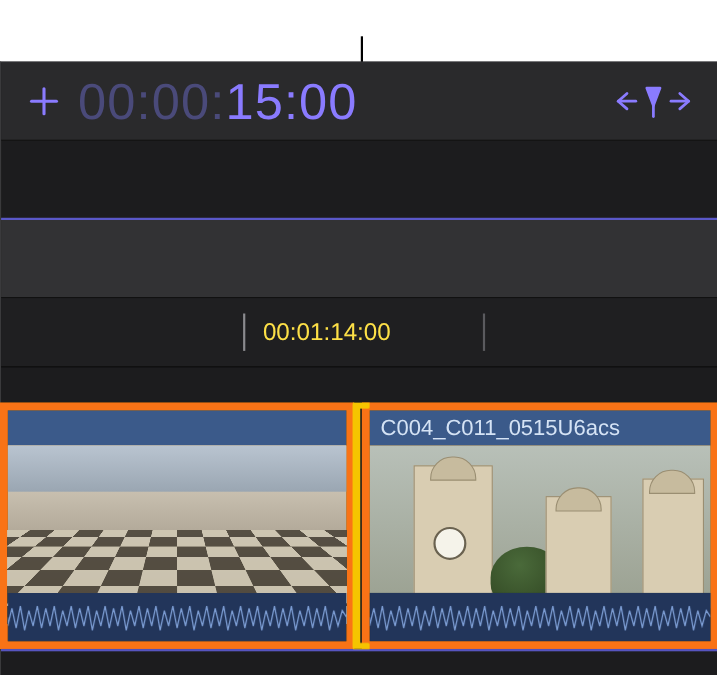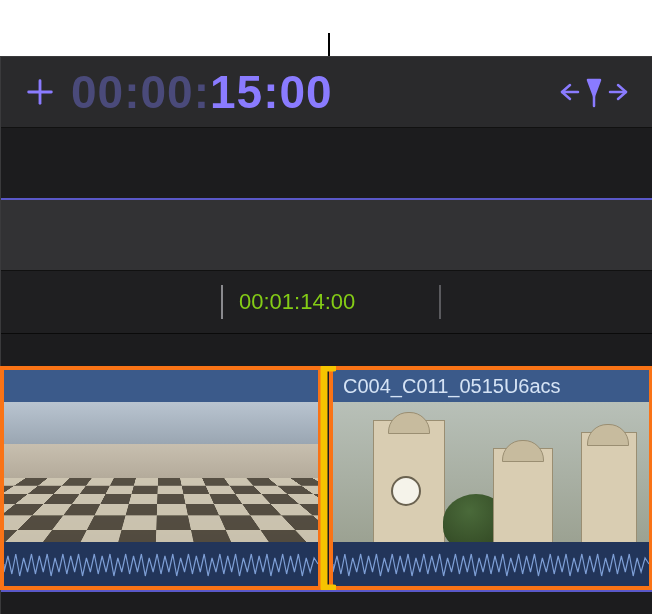--- a/index.html
+++ b/index.html
@@ -6,39 +6,39 @@
   .canvas{position:relative;width:652px;height:614px;background:#fff}
   
   .anno-label{position:absolute;left:330px;top:2px;font-size:24px;color:#000}
   .anno-line{position:absolute;left:328px;top:33px;width:2px;height:36px;background:#000}
   
   .app{position:absolute;left:0;top:56px;width:652px;height:558px;background:#1c1c1e;border:1px solid #3a3a3c;border-right:none;border-bottom:none;box-sizing:border-box}
   
   .toolbar{height:70px;background:#2a2a2c;border-bottom:1px solid #111;display:flex;align-items:center;padding:0 22px}
   .plus-icon{width:34px;height:34px;color:#8a7bff;flex:0 0 auto}
   .plus-icon svg{width:100%;height:100%;stroke:currentColor}
-  .timecode{font-size:46px;letter-spacing:1px;font-weight:700;margin-left:14px;font-variant-numeric:tabular-nums;white-space:nowrap}
+  .timecode{font-size:46px;letter-spacing:1px;font-weight:400;margin-left:14px;font-variant-numeric:tabular-nums;white-space:nowrap}
   .tc-dim{color:#4a4a7a}
   .tc-bright{color:#8a7bff}
   .spacer{flex:1}
   .skim-icon{width:72px;height:36px;color:#8a7bff;flex:0 0 auto}
   .skim-icon svg{width:100%;height:100%;stroke:currentColor;fill:none}
   
   .bar2{height:72px;background:#323234;border-bottom:1px solid #111}
   .bar2-line{height:2px;background:#5a58c8;margin-top:70px}
   
   .ruler{height:62px;background:#1f1f21;position:relative;border-bottom:1px solid #0a0a0a}
   .ruler .playhead-tick{position:absolute;left:220px;top:14px;width:2px;height:34px;background:#8a8a8e}
   .ruler .end-tick{position:absolute;left:438px;top:14px;width:2px;height:34px;background:#5a5a5e}
-  .ruler .time-label{position:absolute;left:238px;top:18px;font-size:22px;color:#84cc16}
+  .ruler .time-label{position:absolute;left:238px;top:18px;font-size:22px;color:#fde047}
   
   .lane-strip{height:32px;background:#1c1c1e}
   
   .track{position:relative;height:256px;background:#1c1c1e}
-  .clip{position:absolute;top:0;height:224px;border:4px solid #f97316;box-sizing:border-box;overflow:hidden;background:#a16207}
+  .clip{position:absolute;top:0;height:224px;border:7px solid #f97316;box-sizing:border-box;overflow:hidden;background:#a16207}
   .clip-a{left:-1px;width:322px}
   .clip-b{left:328px;width:324px}
   .clip-head{height:32px;background:#3b5a8a;color:#d5e3f5;font-size:20px;line-height:32px;padding-left:10px;white-space:nowrap;overflow:hidden}
   .thumb{position:absolute;left:0;top:32px;right:0;height:148px}
   .wave{position:absolute;left:0;right:0;bottom:0;height:44px;background:#1a2a4a}
   .wave svg{width:100%;height:100%;display:block}
   
   .checker{width:100%;height:100%;background:
      linear-gradient(#e0d8c8,#8a8070);
   }

